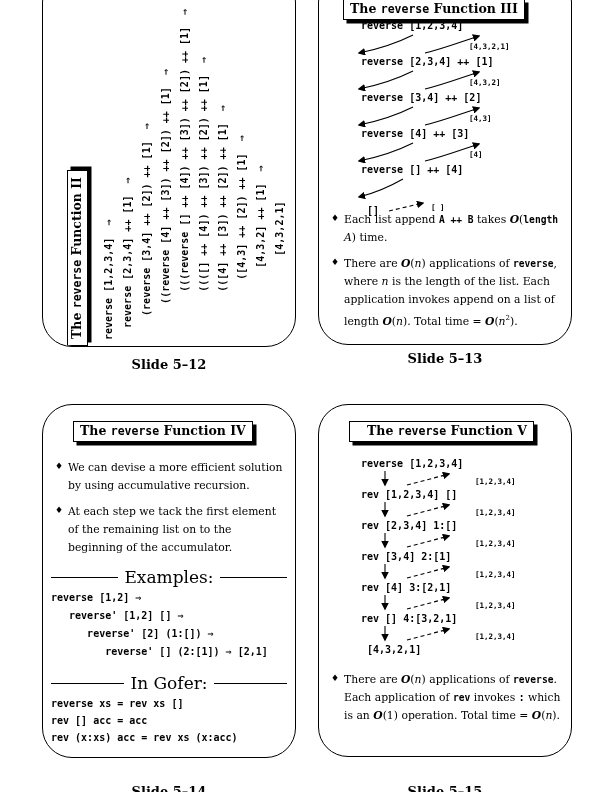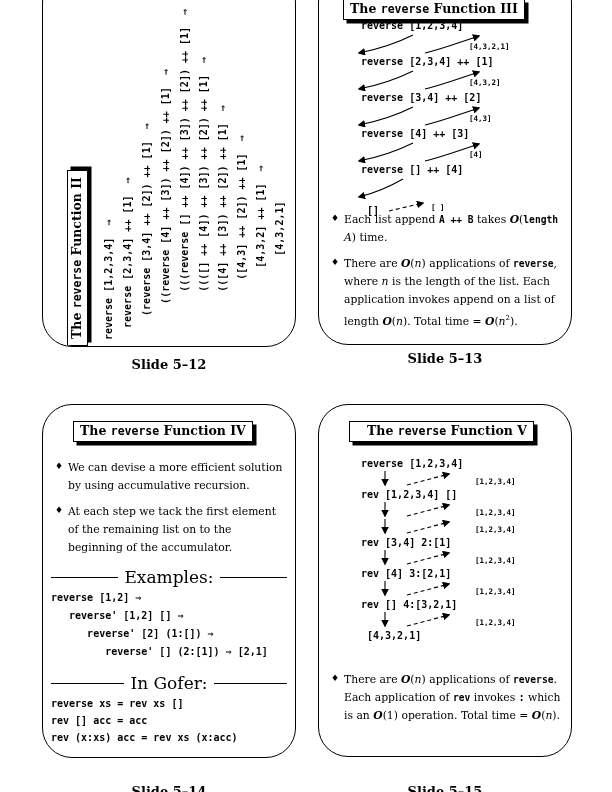--- a/index.html
+++ b/index.html
@@ -235,20 +235,21 @@
         <span class="retlabel">[1,2,3,4]</span>
       </div>
       <div class="code">rev [1,2,3,4] []</div>
       <div class="gap5v">
         <svg width="200" height="17">
           <path d="M 66 0 L 66 14" marker-end="url(#ah)"></path>
           <path class="dashed" d="M 88 14 L 130 3" marker-end="url(#ah)"></path>
         </svg>
         <span class="retlabel">[1,2,3,4]</span>
       </div>
+      <div class="code">rev [2,3,4] 1:[]</div>
       <div class="gap5v">
         <svg width="200" height="17">
           <path d="M 66 0 L 66 14" marker-end="url(#ah)"></path>
           <path class="dashed" d="M 88 14 L 130 3" marker-end="url(#ah)"></path>
         </svg>
         <span class="retlabel">[1,2,3,4]</span>
       </div>
       <div class="code">rev [3,4] 2:[1]</div>
       <div class="gap5v">
         <svg width="200" height="17">

